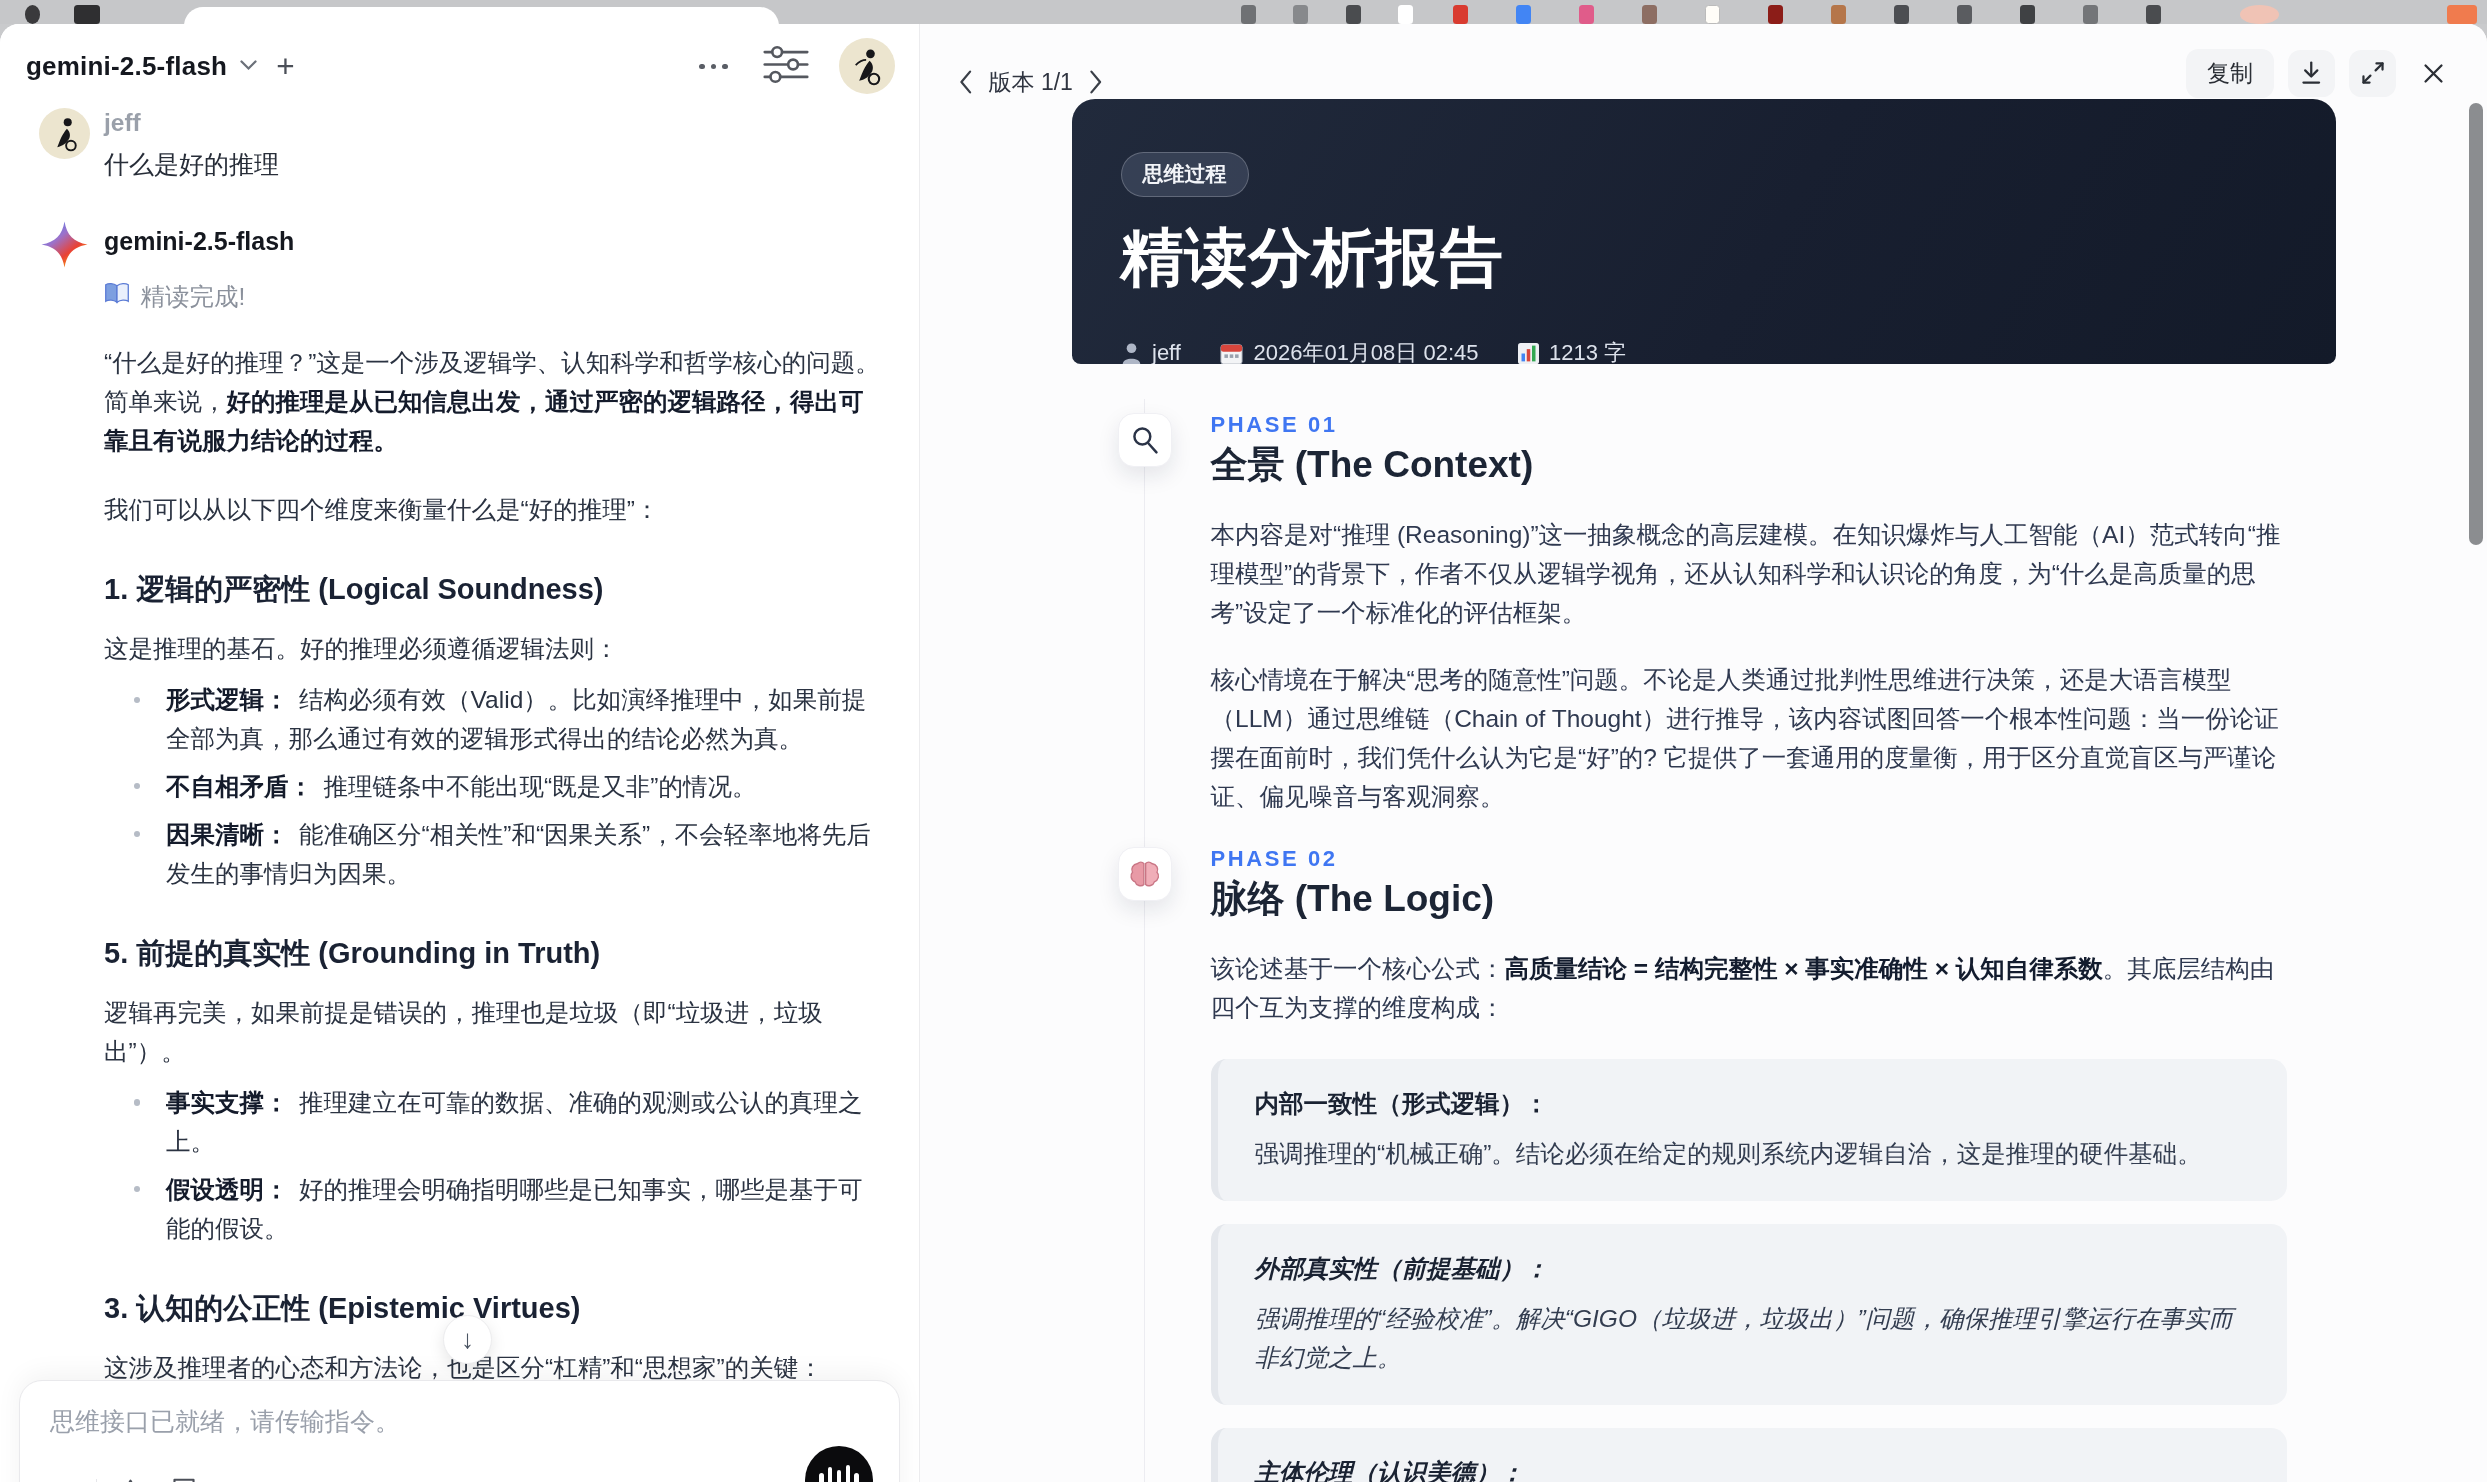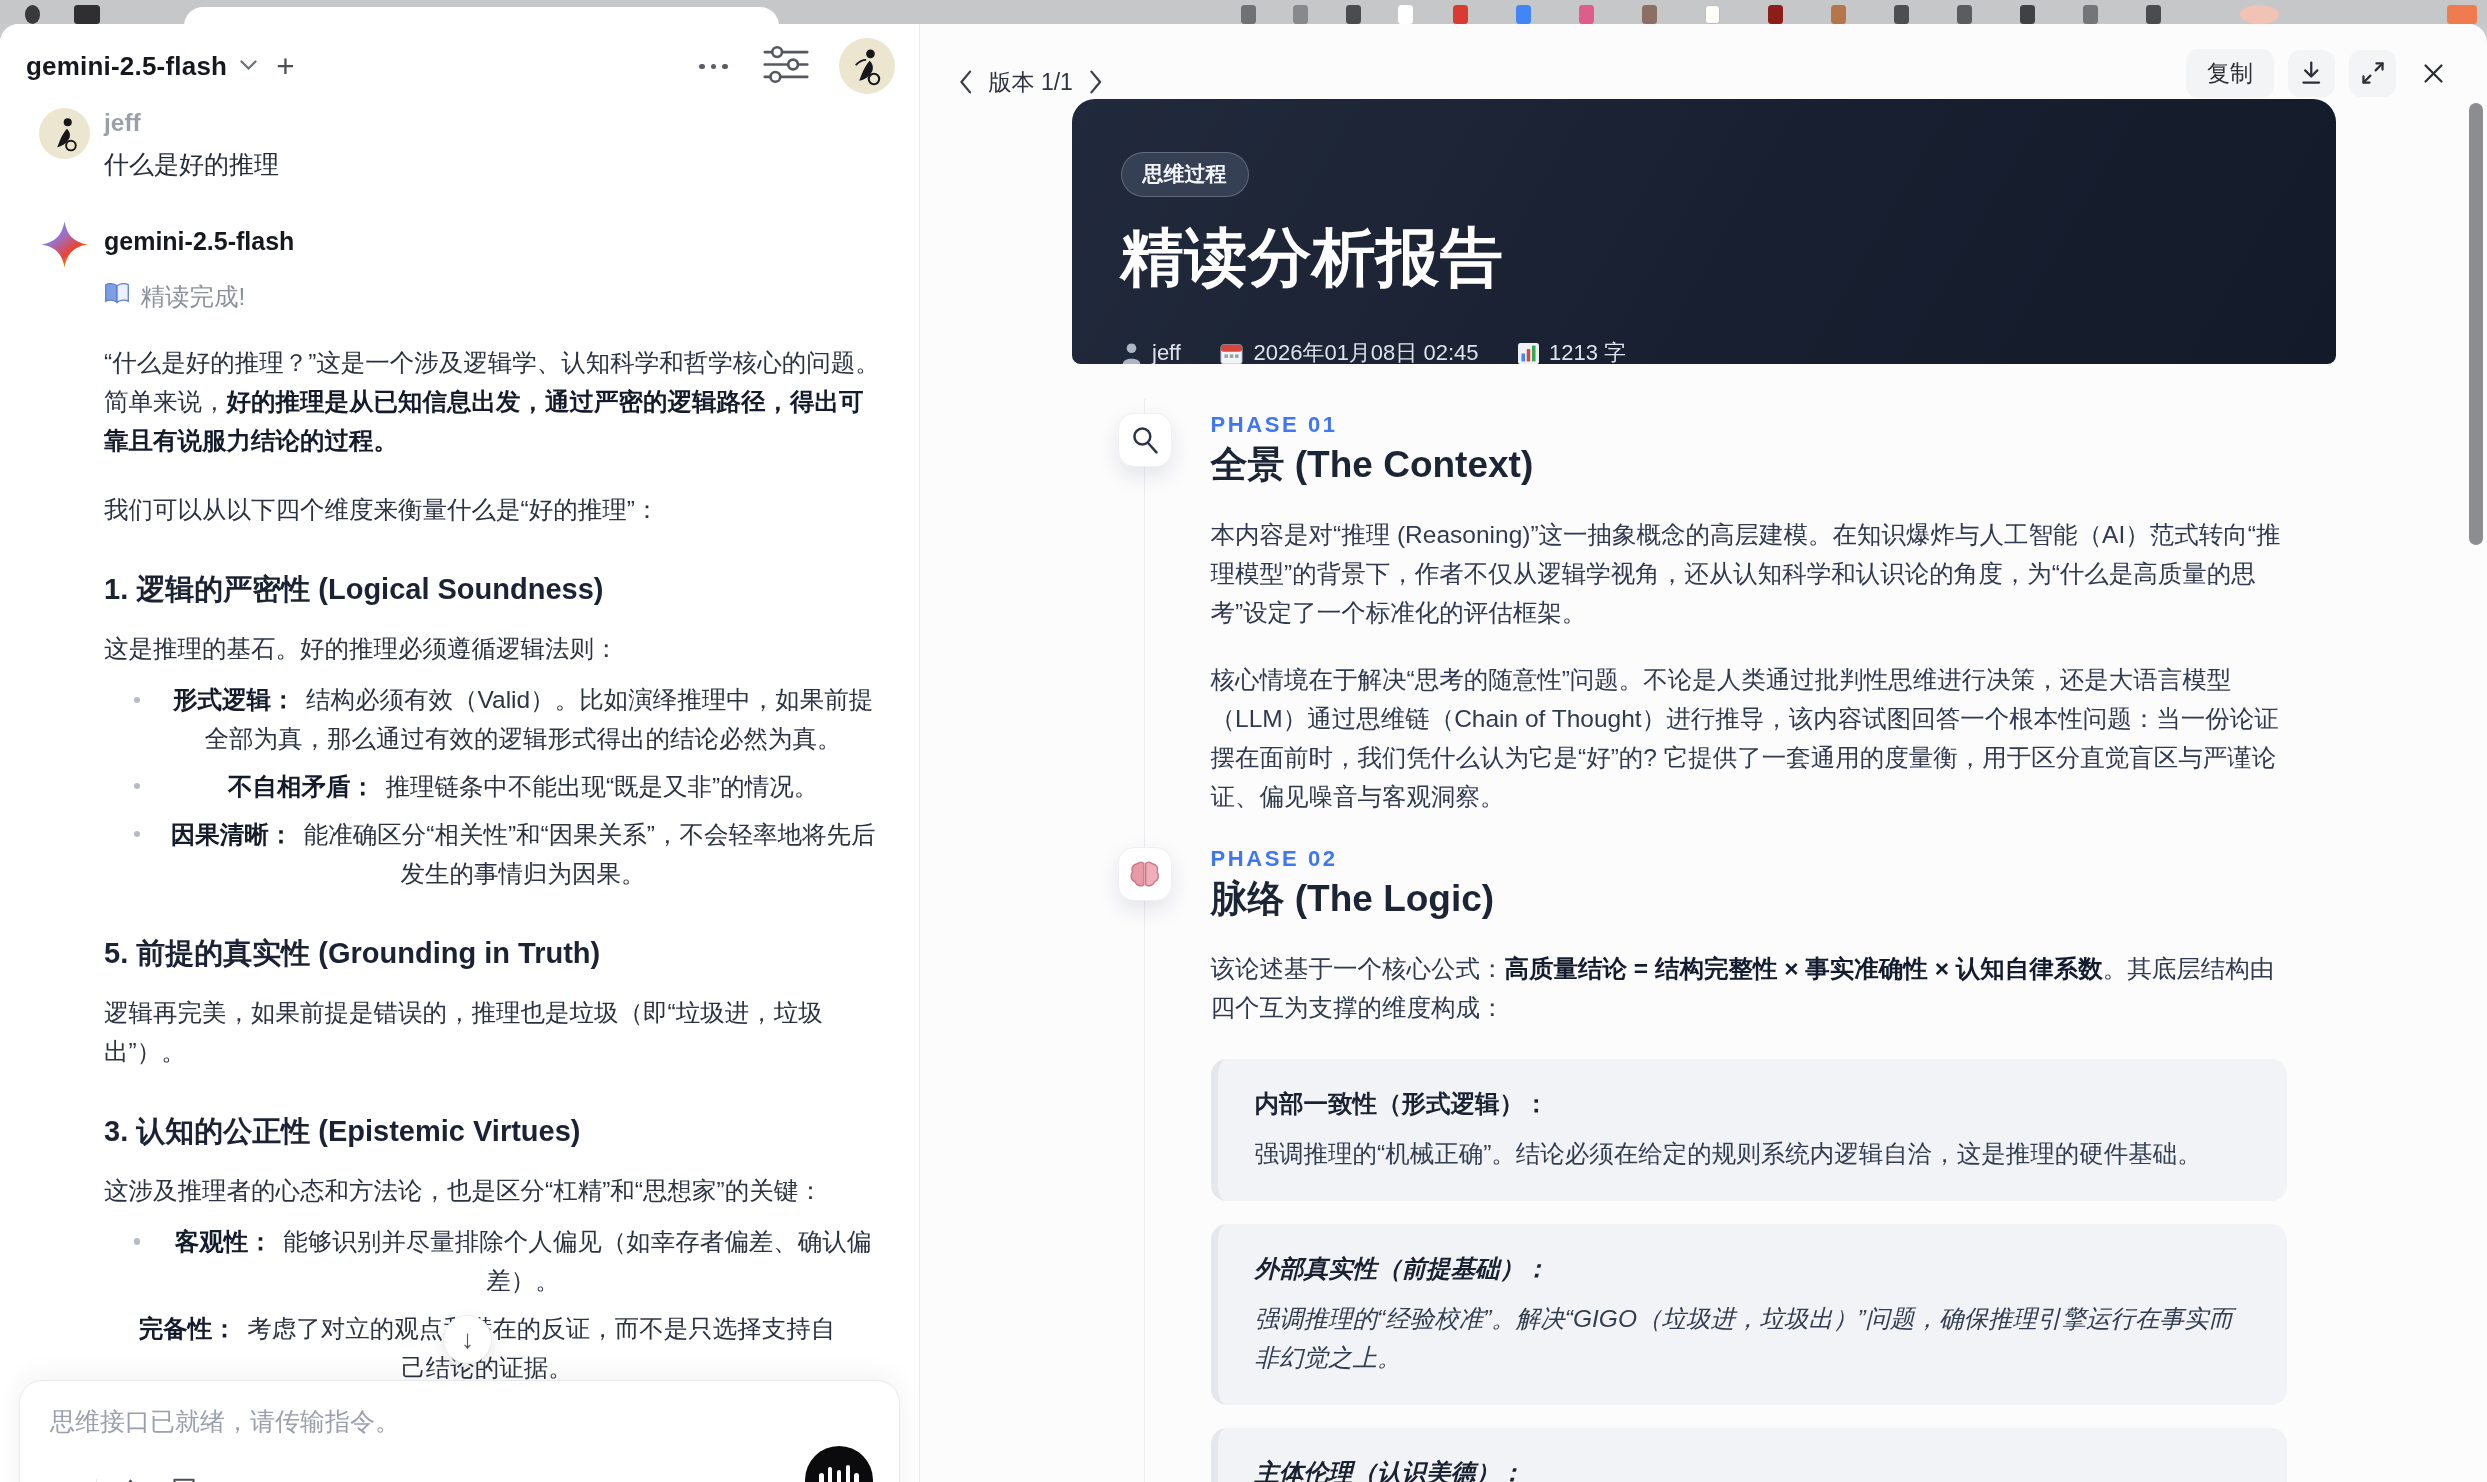--- a/index.html
+++ b/index.html
@@ -41,21 +41,21 @@
   .asst-row { display:flex; gap:14px; margin-top:39px; }
   .gemini-star { width:51px; height:51px; flex:0 0 51px; display:flex; align-items:flex-start; justify-content:center; }
   .a-name { font-size:25px; font-weight:700; color:#15181f; padding-top:7px; }
   .asst-body { width:777px; margin-left:65px; color:#2b3342; }
   .status-line { display:flex; align-items:center; gap:10.5px; font-size:24.5px; color:#8b919c; margin-top:8.8px; }
   .p { font-size:24.5px; line-height:39px; color:#2b3342; margin-top:30px; }
   .p b, .term { font-weight:700; color:#141b2b; }
   .h3 { font-size:29px; line-height:37px; font-weight:700; color:#1a2233; margin-top:42px; }
   .lead { font-size:24.5px; line-height:39px; color:#2b3342; margin-top:21px; }
   ul.blist { list-style:none; margin-top:12.3px; }
-  ul.blist li { position:relative; display:flex; margin-top:8.8px;text-align:center; }
+  ul.blist li { position:relative; display:flex; margin-top:8.8px; }
   .bdot { width:6.1px; height:6.1px; border-radius:50%; background:#b6bcc6; margin:16.6px 0 0 30px; flex:0 0 6.1px; }
   .btext { font-size:24.5px; line-height:39px; margin-left:26px; width:714px; color:#2b3342; }
   .term { margin-right:10.5px; }
 
   
   .fab-down { position:absolute; left:443px; top:1291px; width:49px; height:49px; border-radius:50%;
               background:#fff; border:0.9px solid #ececee; box-shadow:0 5.3px 15.8px rgba(0,0,0,.10);
               display:flex; align-items:center; justify-content:center; font-size:26px; color:#4b5563;
               cursor:pointer; z-index:6; }
 
@@ -244,20 +244,30 @@
             <p class="btext"><span class="term">不自相矛盾：</span><span>推理链条中不能出现“既是又非”的情况。</span></p>
             </li>
           <li>
               <span class="bdot"></span>
             <p class="btext"><span class="term">因果清晰：</span><span>能准确区分“相关性”和“因果关系”，不会轻率地将先后发生的事情归为因果。</span></p>
             </li>
         </ul>
 
         <div class="h3">5. 前提的真实性 (Grounding in Truth)</div>
         <div class="lead">逻辑再完美，如果前提是错误的，推理也是垃圾（即“垃圾进，垃圾出”）。</div>
+        <ul class="blist">
+          <li>
+              <span class="bdot"></span>
+            <p class="btext"><span class="term">事实支撑：</span><span>推理建立在可靠的数据、准确的观测或公认的真理之上。</span></p>
+            </li>
+          <li>
+              <span class="bdot"></span>
+            <p class="btext"><span class="term">假设透明：</span><span>好的推理会明确指明哪些是已知事实，哪些是基于可能的假设。</span></p>
+            </li>
+        </ul>
 
         <div class="h3">3. 认知的公正性 (Epistemic Virtues)</div>
         <div class="lead">这涉及推理者的心态和方法论，也是区分“杠精”和“思想家”的关键：</div>
         <ul class="blist">
           <li>
               <span class="bdot"></span>
             <p class="btext"><span class="term">客观性：</span><span>能够识别并尽量排除个人偏见（如幸存者偏差、确认偏差）。</span></p>
             </li>
           <li>
             <p class="btext"><span class="term">完备性：</span><span>考虑了对立的观点和潜在的反证，而不是只选择支持自己结论的证据。</span></p>

